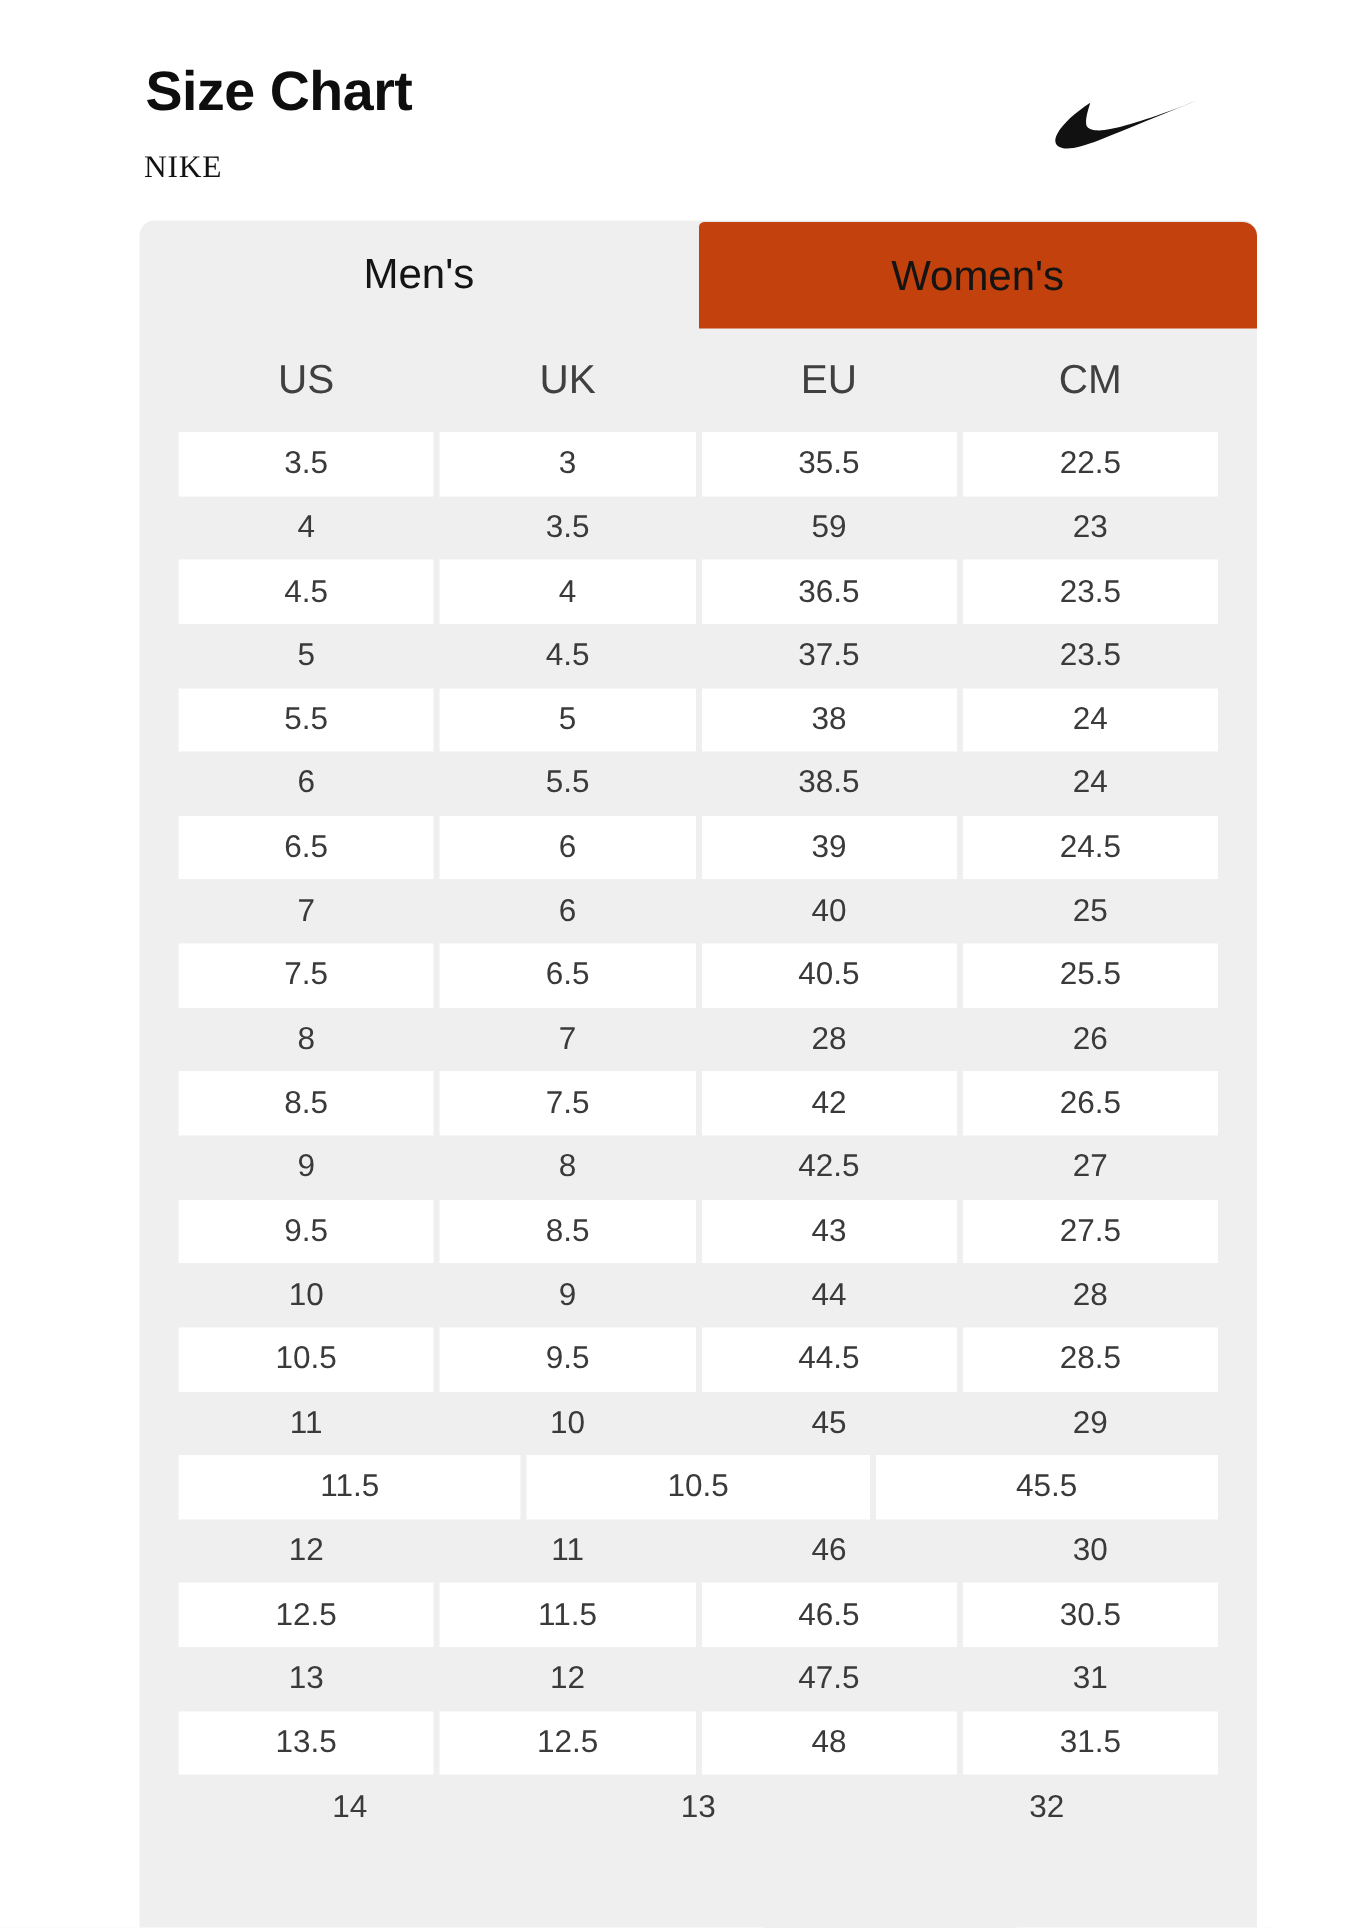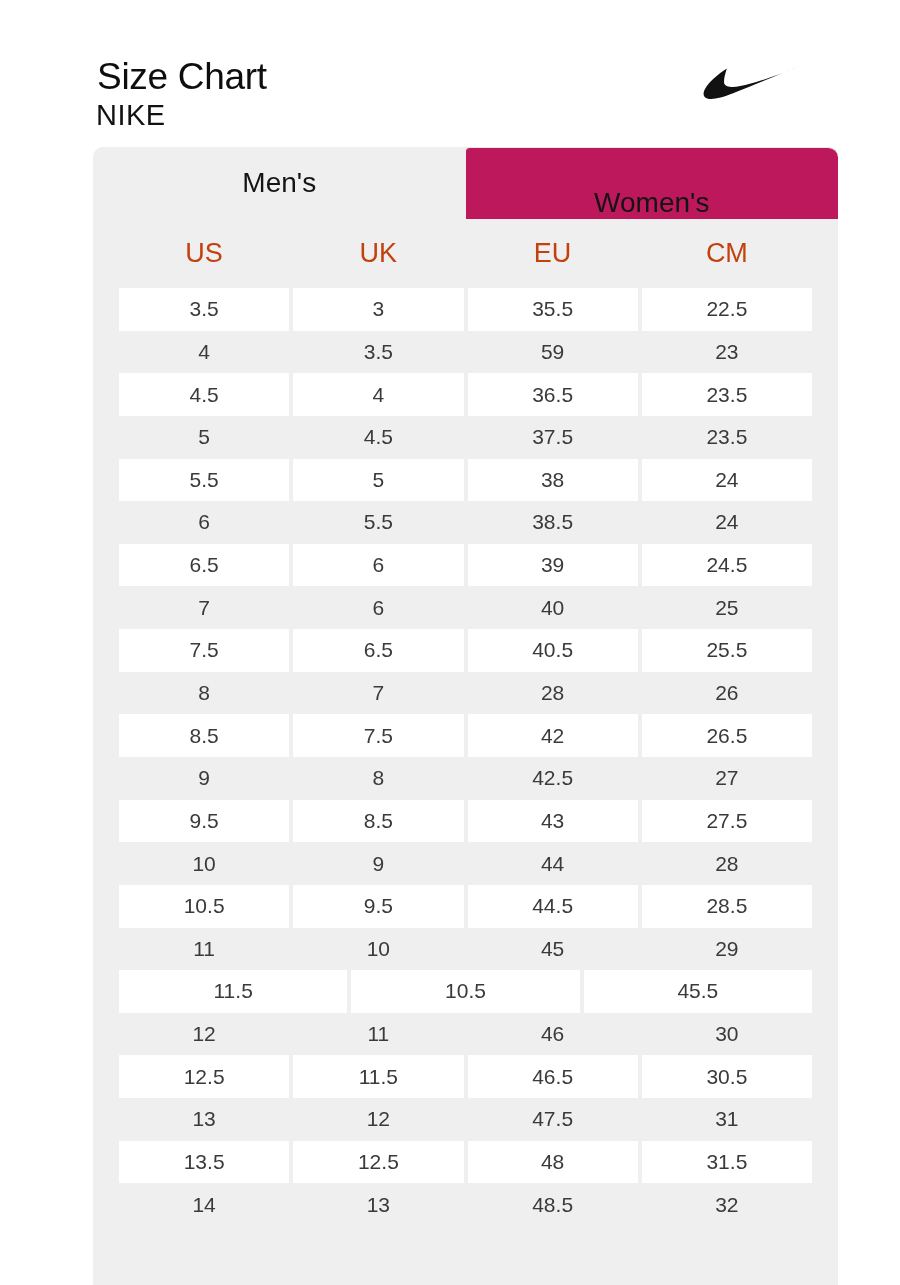--- a/index.html
+++ b/index.html
@@ -1,41 +1,41 @@
 <!DOCTYPE html>
 <html><head>
 <meta charset="utf-8">
 <style>
   * { margin:0; padding:0; box-sizing:border-box; }
   html,body { width:900px; height:1285px; background:#ffffff; overflow:hidden;
               font-family:"Liberation Sans","DejaVu Sans",sans-serif; }
   .stage { position:relative; width:900px; height:1285px; background:#ffffff; }
 
   
-  .page-title { position:absolute; left:97px; top:40px; font-size:37px; font-weight:400;
-                color:#0e0e0e; letter-spacing:-0.3px;margin-top:16px; }
-  .brand-name { position:absolute; left:96px; top:99px; font-size:29px; font-weight:400;
-                color:#121212; letter-spacing:0.5px; }
+  .page-title { position:absolute; left:97px; top:40px; font-size:37px; font-weight:700;
+                color:#0e0e0e; letter-spacing:-0.3px; }
+  .brand-name { position:absolute; left:96px; top:99px; font-size:21px; font-weight:400;
+                color:#121212; letter-spacing:0.5px;font-family:Liberation Serif, serif; }
   .swoosh { position:absolute; left:699px; top:66px; width:100px; height:36px; }
 
   
   .panel { position:absolute; left:93px; top:147px; width:745px; height:1264px;
            background:#efefef; border-radius:10px; }
 
   
   .tabs { display:flex; height:72px; }
   .tab { flex:1; display:flex; align-items:center; justify-content:center;
          font-size:28px; color:#141414; cursor:pointer; }
   .tab.active { background:transparent; }
-  .tab.inactive { background:#be185d; border-top:1px solid #e9e9e9;
-                  border-radius:4px 10px 0 0;align-items:flex-end; }
+  .tab.inactive { background:#c2410c; border-top:1px solid #e9e9e9;
+                  border-radius:4px 10px 0 0; }
 
   
   .thead { display:flex; height:69px; padding:0 26px; gap:4px; align-items:center; }
-  .th { flex:1; text-align:center; font-size:27px; color:#c2410c; }
+  .th { flex:1; text-align:center; font-size:27px; color:#404040; }
 
   
   .tbody { display:grid; grid-template-rows:repeat(22, 1fr); height:938px; }
   .trow { display:flex; padding:0 26px; gap:4px;text-align:right; }
   .tcell { flex:1; display:flex; align-items:center; justify-content:center;
            font-size:21px; color:#3a3a3a; }
   .trow.white .tcell { background:#ffffff; }
 </style>
 </head>
 <body>
@@ -196,19 +196,18 @@
         </div>
         <div class="trow white">
           <div class="tcell">13.5</div>
           <div class="tcell">12.5</div>
           <div class="tcell">48</div>
           <div class="tcell">31.5</div>
         </div>
         <div class="trow">
           <div class="tcell">14</div>
           <div class="tcell">13</div>
-          <div class="tcell">48.5</div>
           <div class="tcell">32</div>
         </div>
       </div>
 
   </div>
 </div>
 
 </body></html>

